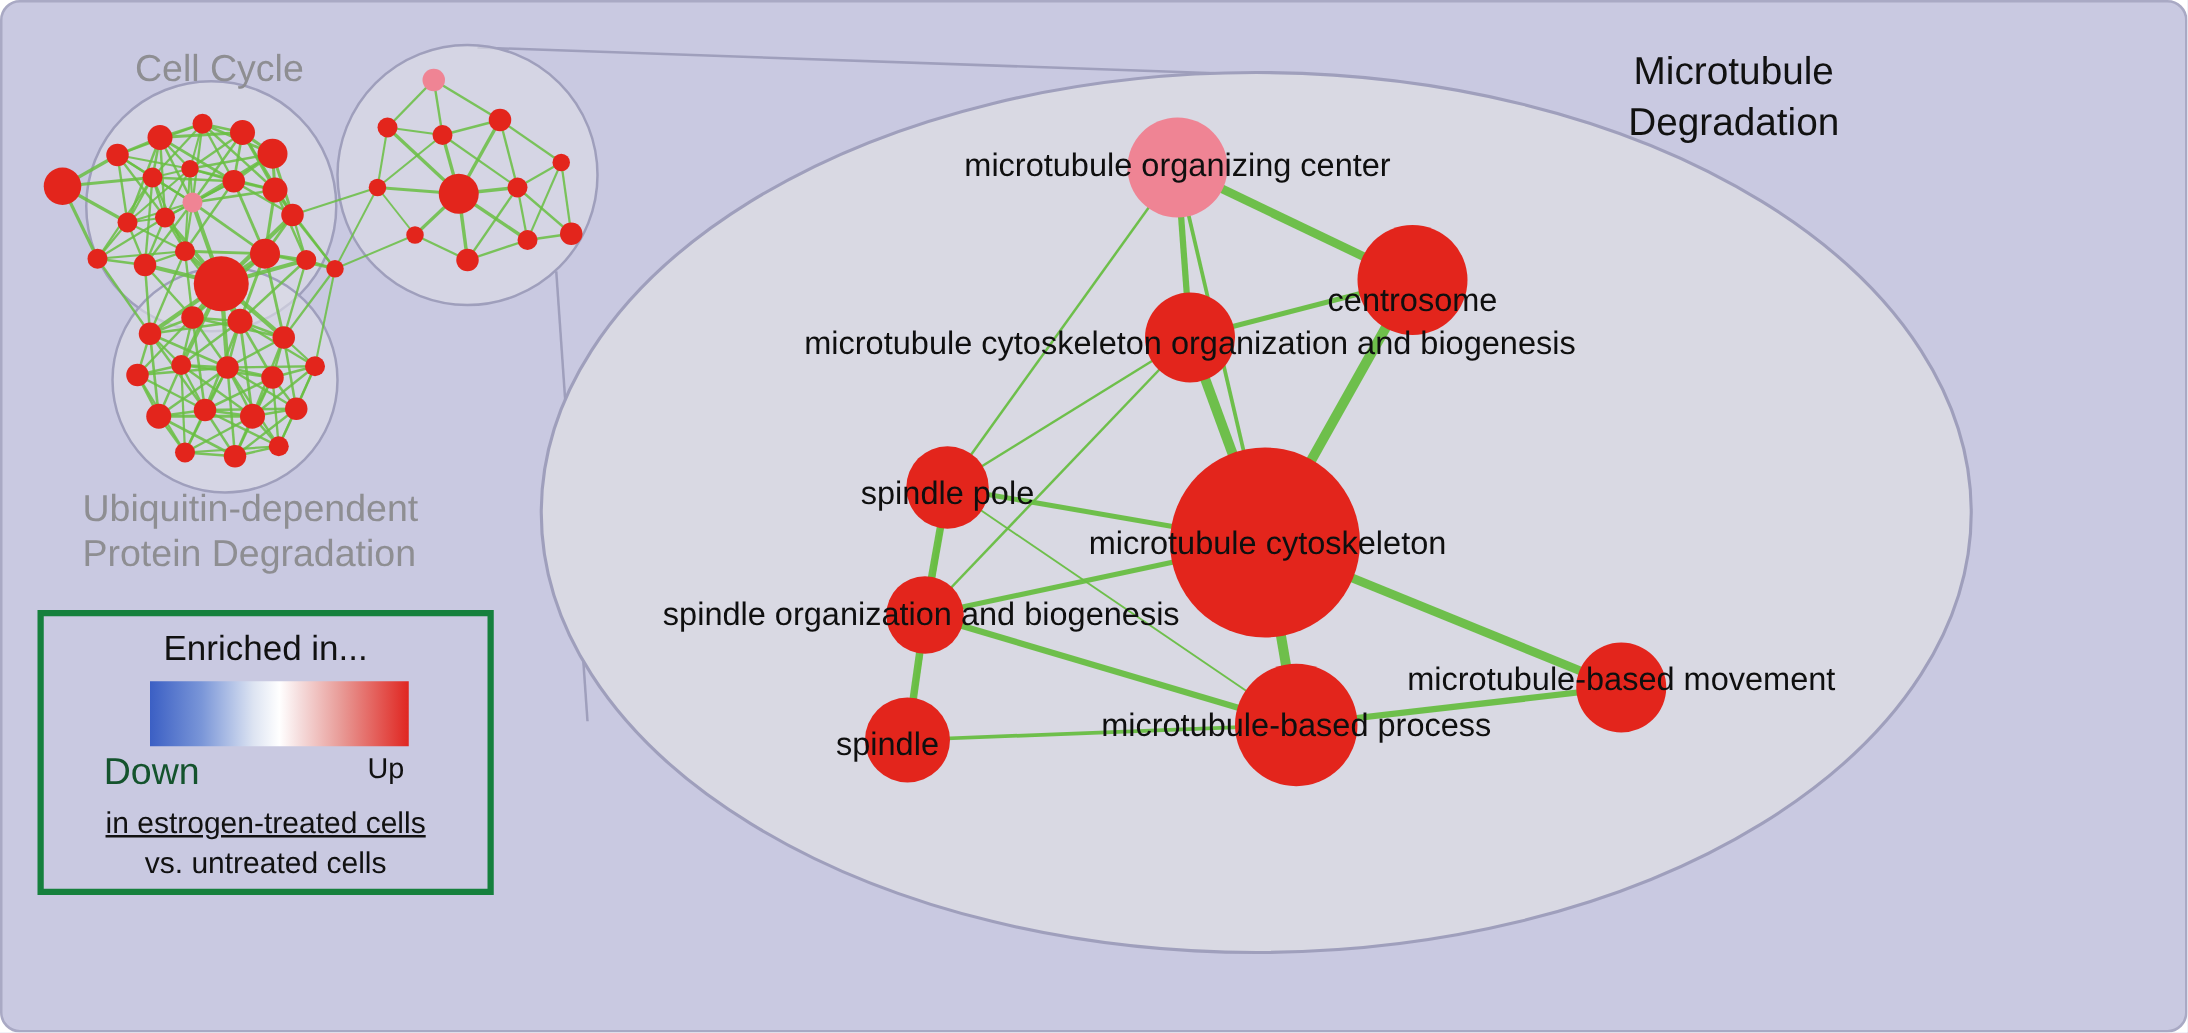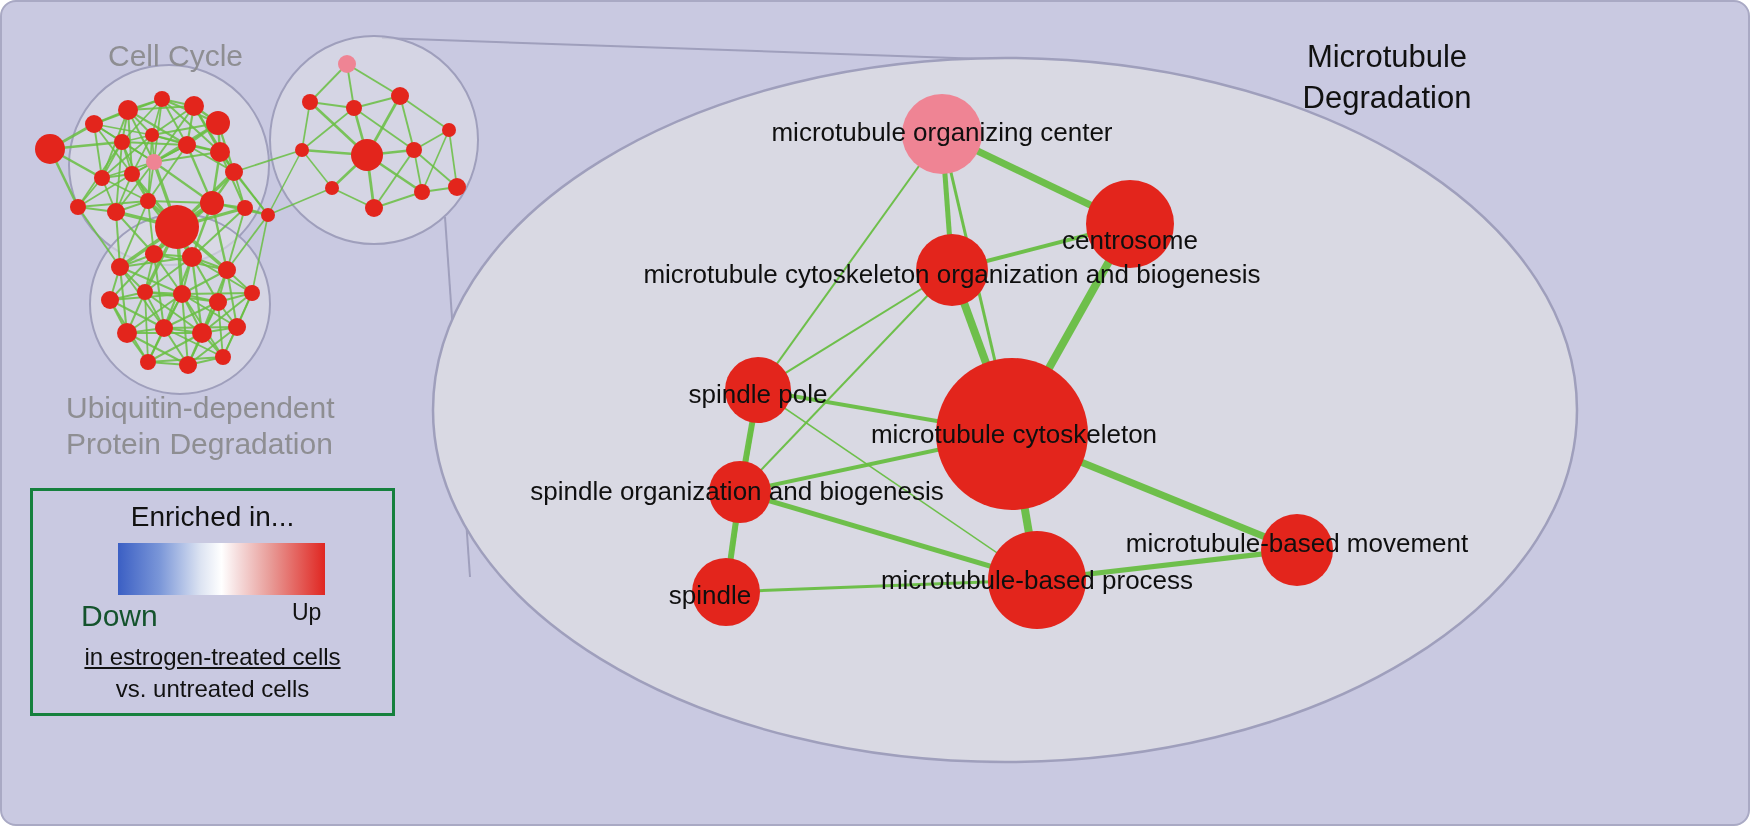--- a/index.html
+++ b/index.html
@@ -31,21 +31,21 @@
     left:1260px;top:34px;width:250px;
     text-align:center;
     color:#111;
     font-size:31px;
     line-height:41px;
   }
   .legend{
     position:absolute;
     left:28px;top:486px;
     width:365px;height:228px;
-    border:3px solid #15803d;
+    border:5px solid #15803d;
     box-sizing:border-box;
     background:rgba(201,201,225,0.35);
   }
   .legend-title{
     position:absolute;left:0;top:10px;width:100%;
     text-align:center;color:#111;font-size:28px;
   }
   .legend-gradient{
     position:absolute;left:85px;top:52px;width:207px;height:52px;
     background:linear-gradient(to right,

